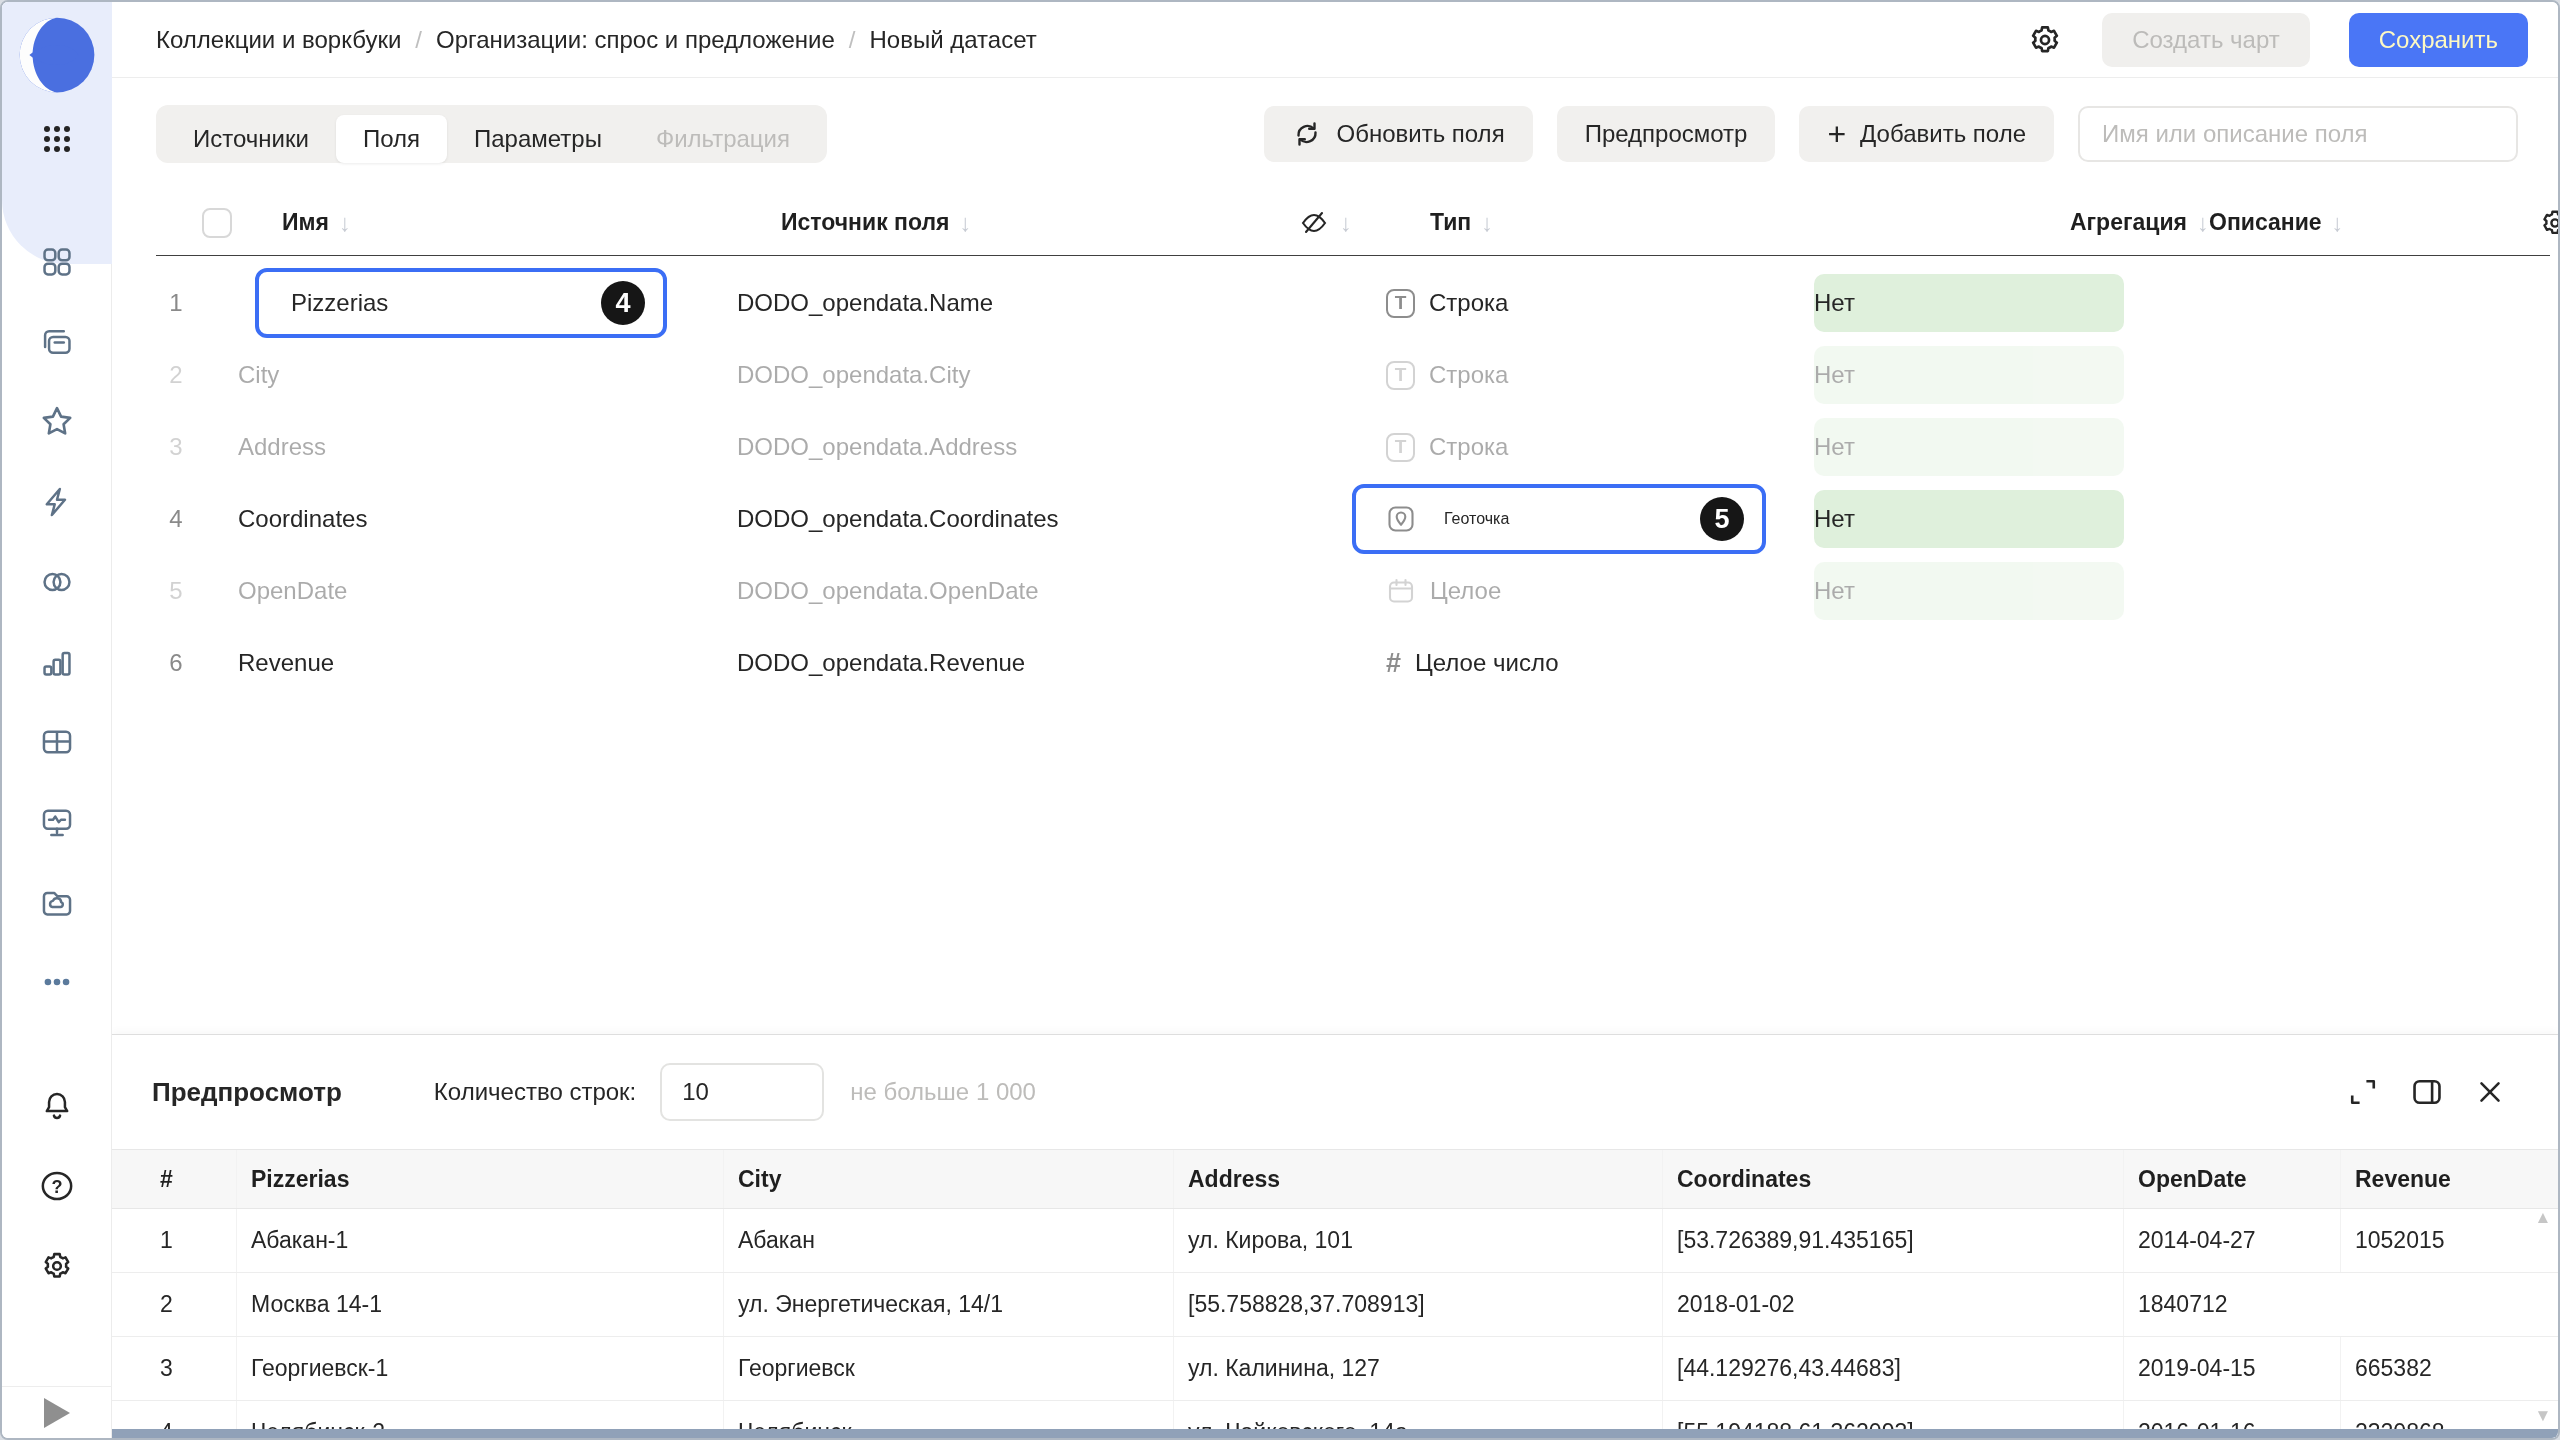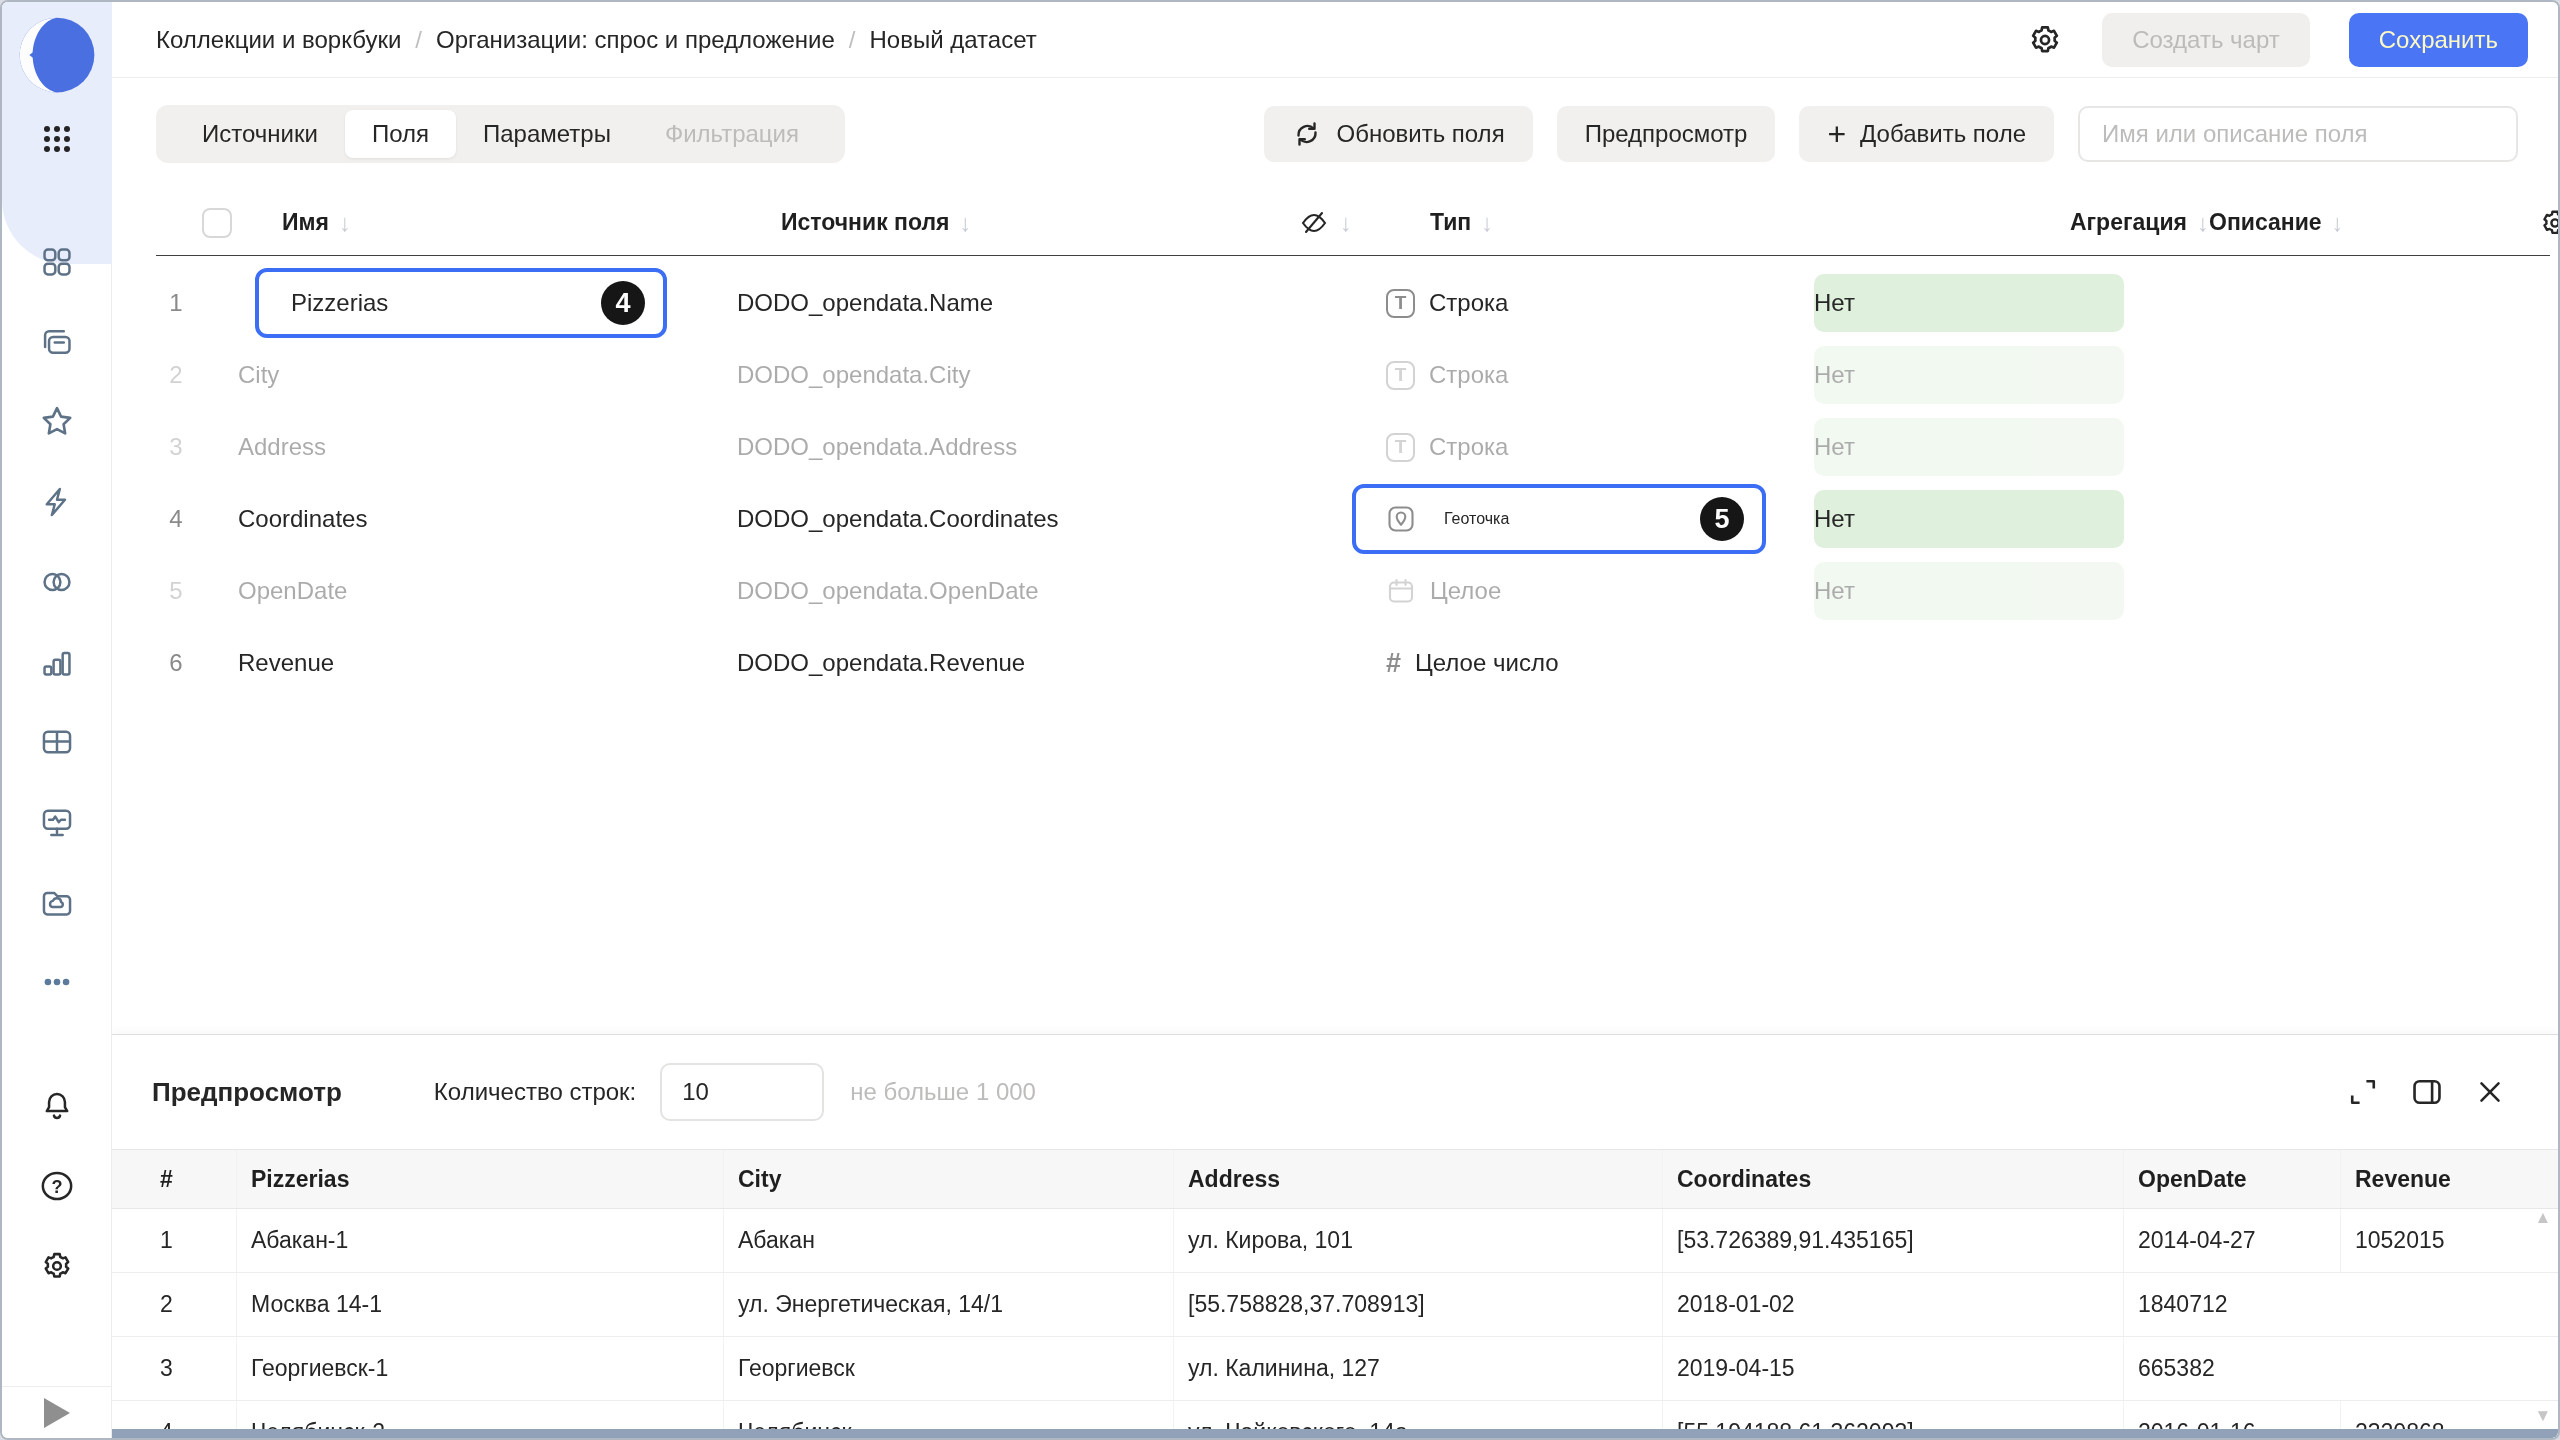--- a/index.html
+++ b/index.html
@@ -35,21 +35,21 @@
   .crumb-sep { color:#bfbfbf; }
   .topbar-right { margin-left:auto; display:flex; align-items:center; gap:39px; }
   .iconbtn { background:none; border:none; cursor:pointer; display:flex; align-items:center; justify-content:center; }
   .btn { height:54px; border:none; border-radius:10px; font-size:24px; padding:0 30px; cursor:pointer;
          font-family:inherit; }
   .btn-disabled { background:#f0efed; color:#bcbbb9; }
   .btn-primary { background:#4a76f6; color:#fef9c3; }
 
   .toolbar { position:absolute; left:0; right:0; top:76px; height:112px; display:flex; align-items:center;
              padding:0 40px 0 44px; }
-  .tabs { display:flex; align-items:center; background:#f1f0ee; border-radius:12px; height:58px; padding:19px; }
+  .tabs { display:flex; background:#f1f0ee; border-radius:12px; height:58px; padding:10px; }
   .tab { font-size:24px; padding:0 27px; height:48px; display:flex; align-items:center; border-radius:8px;
          color:#262626; cursor:pointer; }
   .tab.active { background:#fff; box-shadow:0 1px 3px rgba(0,0,0,.08); }
   .tab.disabled { color:#bdbcba; cursor:default; }
   .toolbar-right { margin-left:auto; display:flex; align-items:center; gap:24px; }
   .tbtn { height:56px; background:#f1f0ee; border:none; border-radius:10px; font-size:24px; color:#262626;
           padding:0 28px; display:flex; align-items:center; gap:14px; cursor:pointer; font-family:inherit; }
   .search-input { width:440px; height:56px; border:2px solid #e7e6e4; border-radius:10px; font-size:24px;
                   padding:0 22px; color:#262626; font-family:inherit; outline:none; }
   .search-input::placeholder { color:#bdbcba; }
@@ -499,20 +499,21 @@
         <div>ул. Энергетическая, 14/1</div>
         <div>[55.758828,37.708913]</div>
         <div>2018-01-02</div>
         <div>1840712</div>
       </div>
       <div class="prow pgrid">
         <div>3</div>
         <div>Георгиевск-1</div>
         <div>Георгиевск</div>
         <div>ул. Калинина, 127</div>
+        <div>[44.129276,43.44683]</div>
         <div>2019-04-15</div>
         <div>665382</div>
       </div>
       <div class="prow pgrid">
         <div>4</div>
         <div>Челябинск-2</div>
         <div>Челябинск</div>
         <div>ул. Чайковского, 14а</div>
         <div>[55.194188,61.362093]</div>
         <div>2016-01-16</div>

